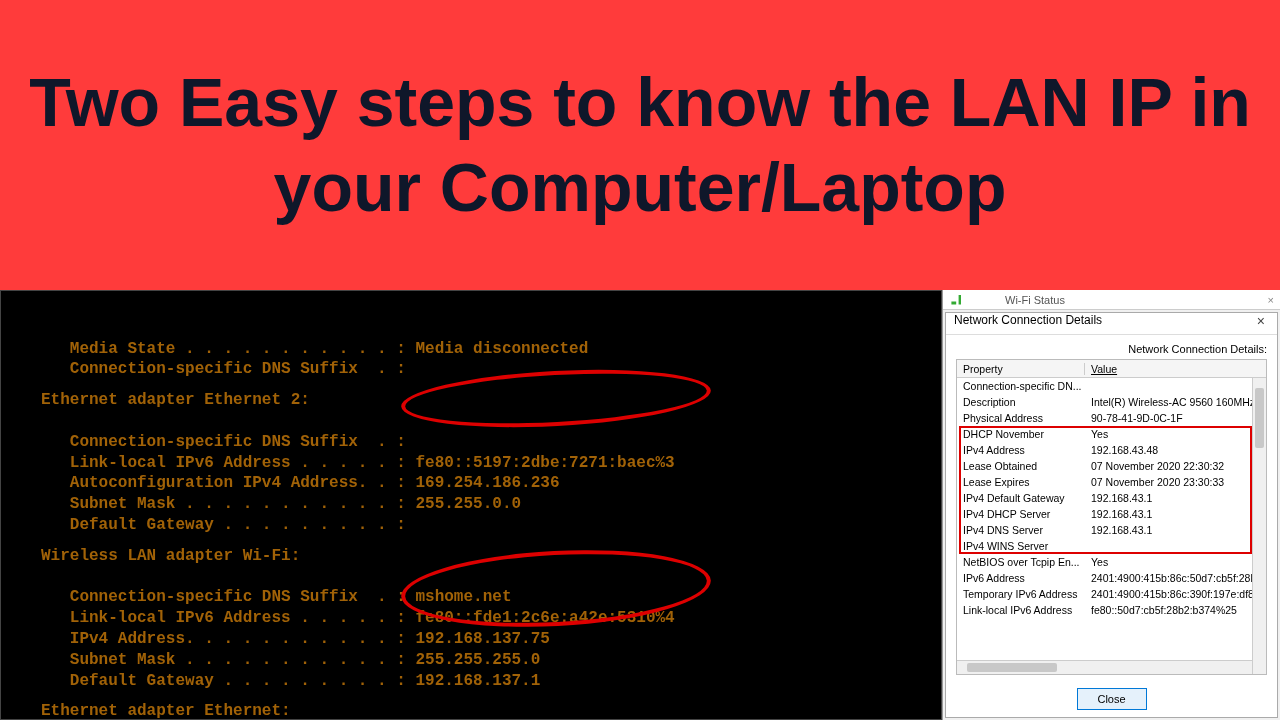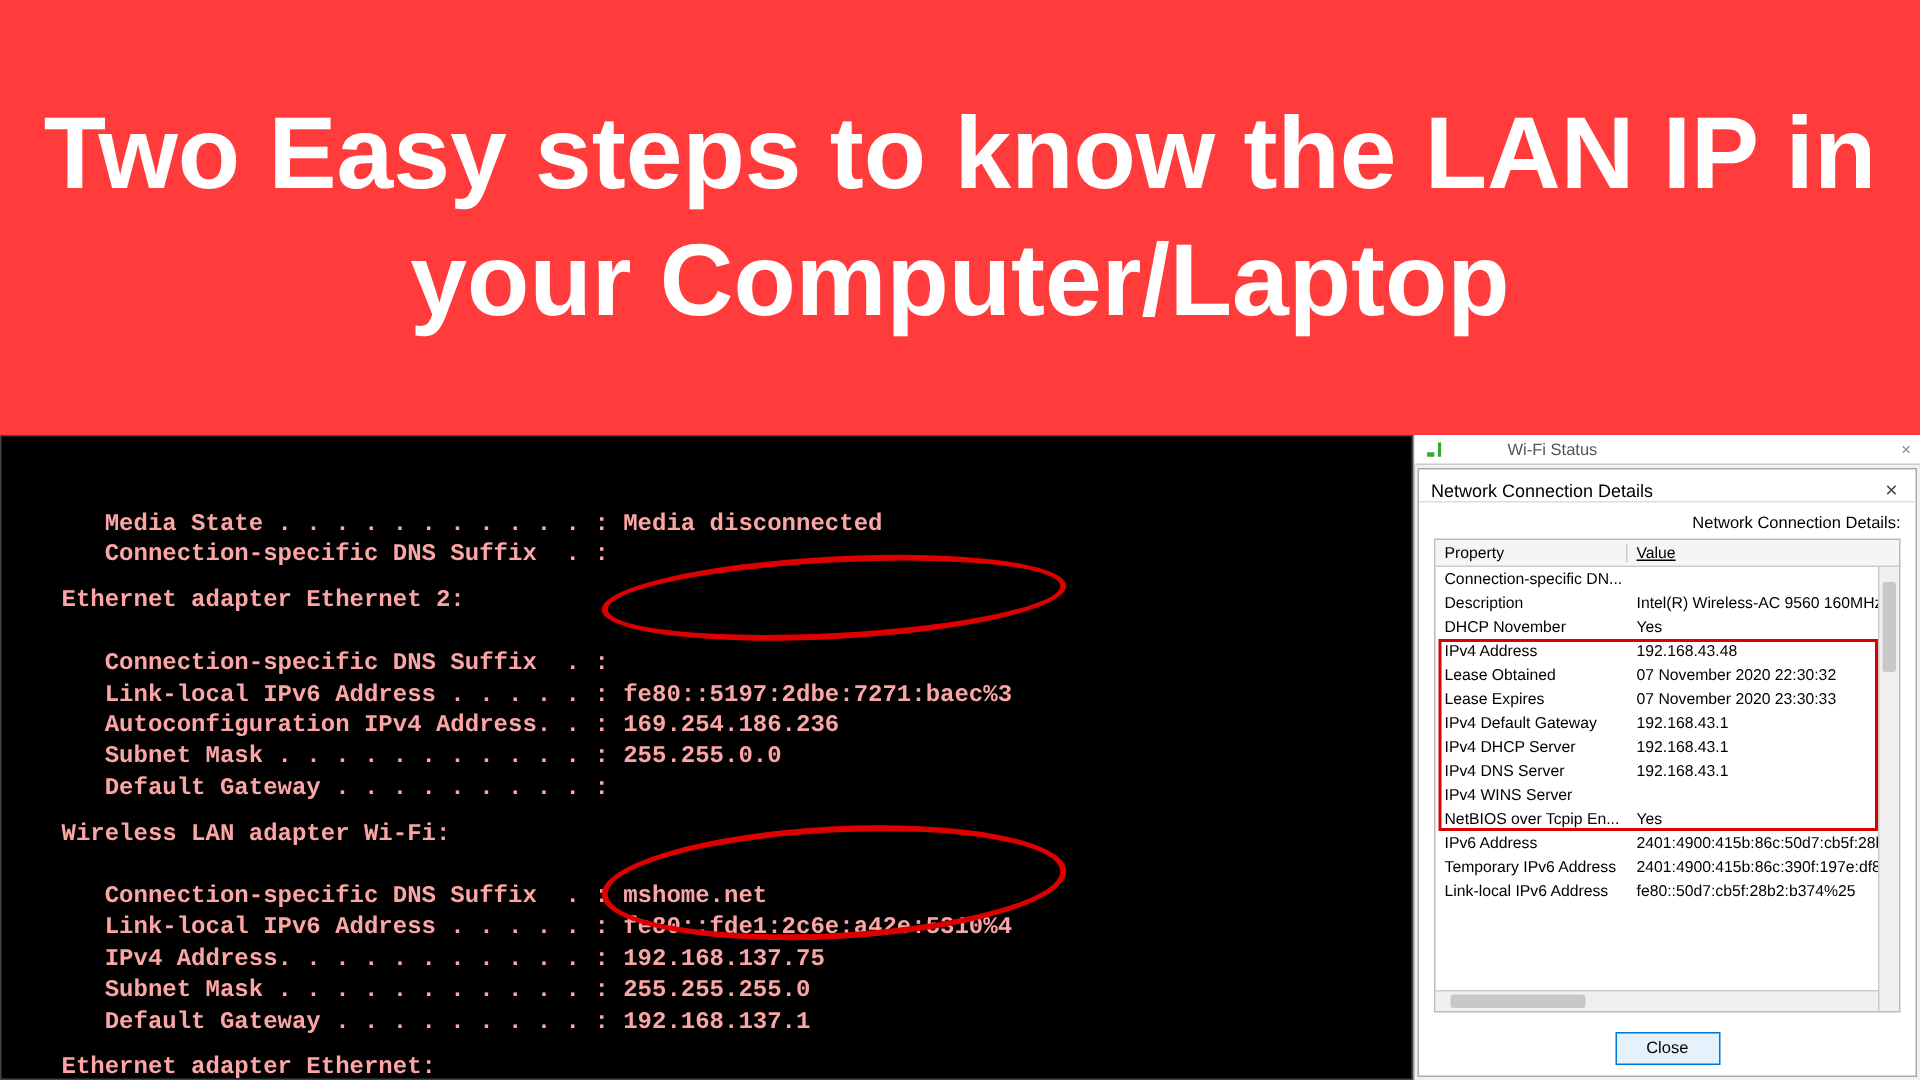--- a/index.html
+++ b/index.html
@@ -8,38 +8,38 @@
 .banner {
   width: 100%;
   height: 290px;
   background: #ff3b3b;
   display: flex;
   align-items: center;
   justify-content: center;
   padding: 10px 20px;
 }
 .banner-text {
-  color: #ffffff;
+  color: #0f172a;
   font-size: 68px;
   font-weight: bold;
   text-align: center;
   line-height: 1.25;
 }
 
 .content {
   width: 100%;
   height: 430px;
   position: relative;
   display: flex;
 }
 
 .terminal {
   flex: 1;
   background: #000;
-  color: #fca5a5;
+  color: #a16207;
   font-family: 'Courier New', monospace;
   font-size: 16px;
   font-weight: bold;
   padding: 6px 0 0 40px;
   line-height: 1.3;
   white-space: pre;
   position: relative;
   border: 1px solid #444;
 }
 .tline { display: block; }
@@ -85,21 +85,21 @@
   background: #fff;
   margin: 2px;
   border: 1px solid #aaa;
   height: calc(100% - 24px);
   display: flex;
   flex-direction: column;
 }
 .ncd-titlebar {
   height: 22px;
   display: flex;
-  align-items: flex-end;
+  align-items: flex-start;
   padding: 0 8px;
   font-size: 12px;
   border-bottom: 1px solid #ddd;
 }
 .ncd-titlebar .x { margin-left: auto; font-size: 14px; color: #444; padding: 0 4px; }
 
 .ncd-body { padding: 8px 10px 6px 10px; flex: 1; display: flex; flex-direction: column; }
 .ncd-label { font-size: 11px; margin-bottom: 4px; text-align: right; }
 
 .ncd-grid {
@@ -187,20 +187,24 @@
             <div class="col-v">Value</div>
           </div>
           <div class="ncd-rows" id="ncd-rows">
               <div class="nrow">
                 <div class="p">Connection-specific DN...</div>
                 <div class="v"></div>
               </div>
               <div class="nrow">
                 <div class="p">Description</div>
                 <div class="v">Intel(R) Wireless-AC 9560 160MHz</div>
+              </div>
+              <div class="nrow">
+                <div class="p">Physical Address</div>
+                <div class="v">90-78-41-9D-0C-1F</div>
               </div>
               <div class="nrow">
                 <div class="p">DHCP November</div>
                 <div class="v">Yes</div>
               </div>
               <div class="nrow">
                 <div class="p">IPv4 Address</div>
                 <div class="v">192.168.43.48</div>
               </div>
               <div class="nrow">

